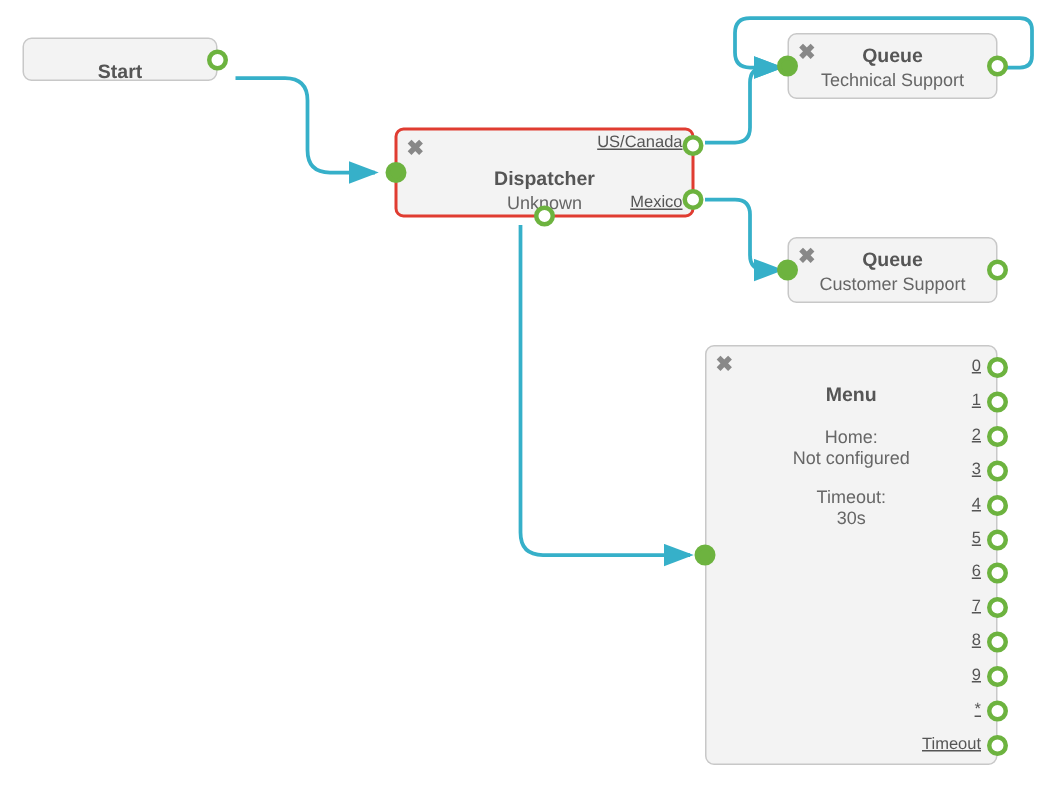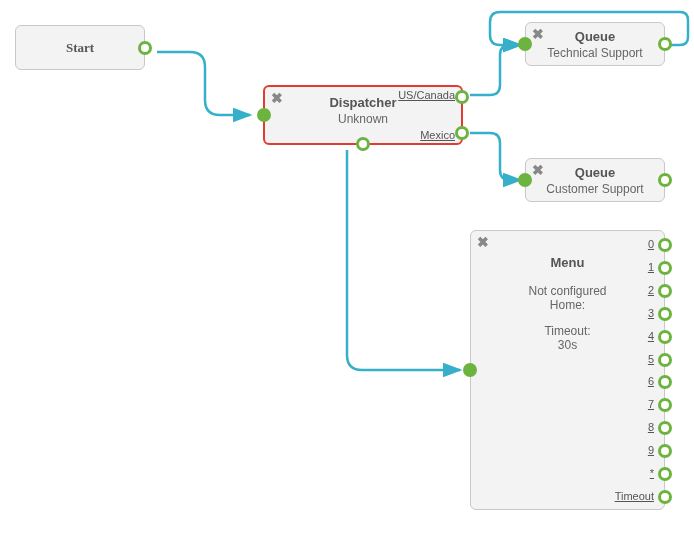--- a/index.html
+++ b/index.html
@@ -93,28 +93,28 @@
 
   <path d="M 470 95 L 490 95 Q 500 95 500 85 L 500 55 Q 500 45 510 45 L 520 45" stroke="#36b0c9" stroke-width="2.5" fill="none" marker-end="url(#arrow)"></path>
 
   <path d="M 470 133 L 490 133 Q 500 133 500 143 L 500 170 Q 500 180 510 180 L 520 180" stroke="#36b0c9" stroke-width="2.5" fill="none" marker-end="url(#arrow)"></path>
 
   <path d="M 347 150 L 347 355 Q 347 370 362 370 L 460 370" stroke="#36b0c9" stroke-width="2.5" fill="none" marker-end="url(#arrow)"></path>
 
   <path d="M 668 45 L 680 45 Q 688 45 688 37 L 688 20 Q 688 12 680 12 L 500 12 Q 490 12 490 22 L 490 35 Q 490 45 500 45 L 520 45" stroke="#36b0c9" stroke-width="2.5" fill="none" marker-end="url(#arrow)"></path>
 </svg>
 
-<div id="start" class="node" style="left:15px; top:25px; width:130px; height:45px;font-family:Liberation Serif, serif;">
+<div id="start" class="node" style="left:15px; top:25px; width:130px; height:29px;">
   <div class="title" style="line-height:43px;">Start</div>
   <div class="port" style="right:-8px; top:50%; margin-top:-7px;"></div>
 </div>
 
 <div id="dispatcher" class="node selected" style="left:263px; top:85px; width:200px; height:60px;">
   <span class="close">✖</span>
-  <div class="title" style="margin-top:8px;">Dispatcher</div>
+  <div class="title" style="margin-top:24px;">Dispatcher</div>
   <div class="sub">Unknown</div>
 
   <div class="port filled" style="left:-8px; top:50%; margin-top:-7px;"></div>
 
   <span class="port-label" style="right:6px; top:2px;">US/Canada</span>
   <div class="port" style="right:-8px; top:3px;"></div>
 
   <span class="port-label" style="right:6px; bottom:2px;">Mexico</span>
   <div class="port" style="right:-8px; bottom:3px;"></div>
 
@@ -134,22 +134,22 @@
   <div class="title" style="margin-top:6px;">Queue</div>
   <div class="sub">Customer Support</div>
   <div class="port filled" style="left:-8px; top:50%; margin-top:-7px;"></div>
   <div class="port" style="right:-8px; top:50%; margin-top:-7px;"></div>
 </div>
 
 <div id="menu" class="node" style="left:470px; top:230px; width:195px; height:280px;">
   <span class="close">✖</span>
   <div class="title" style="margin-top:24px;">Menu</div>
   <div style="height:14px;"></div>
+  <div class="menu-label">Home:</div>
   <div class="menu-label">Not configured</div>
-  <div class="menu-label">Home:</div>
   <div style="height:12px;"></div>
   <div class="menu-label">Timeout:</div>
   <div class="menu-label">30s</div>
   <div class="port filled" style="left:-8px; top:50%; margin-top:-7px;"></div>
 
 <div class="port" style="right: -8px; top: 7px;"></div>
     <span class="port-label" style="right: 10px; top: 7px;">0</span>
     <div class="port" style="right: -8px; top: 29.9091px;"></div>
     <span class="port-label" style="right: 10px; top: 29.9091px;">1</span>
     <div class="port" style="right: -8px; top: 52.8182px;"></div>

